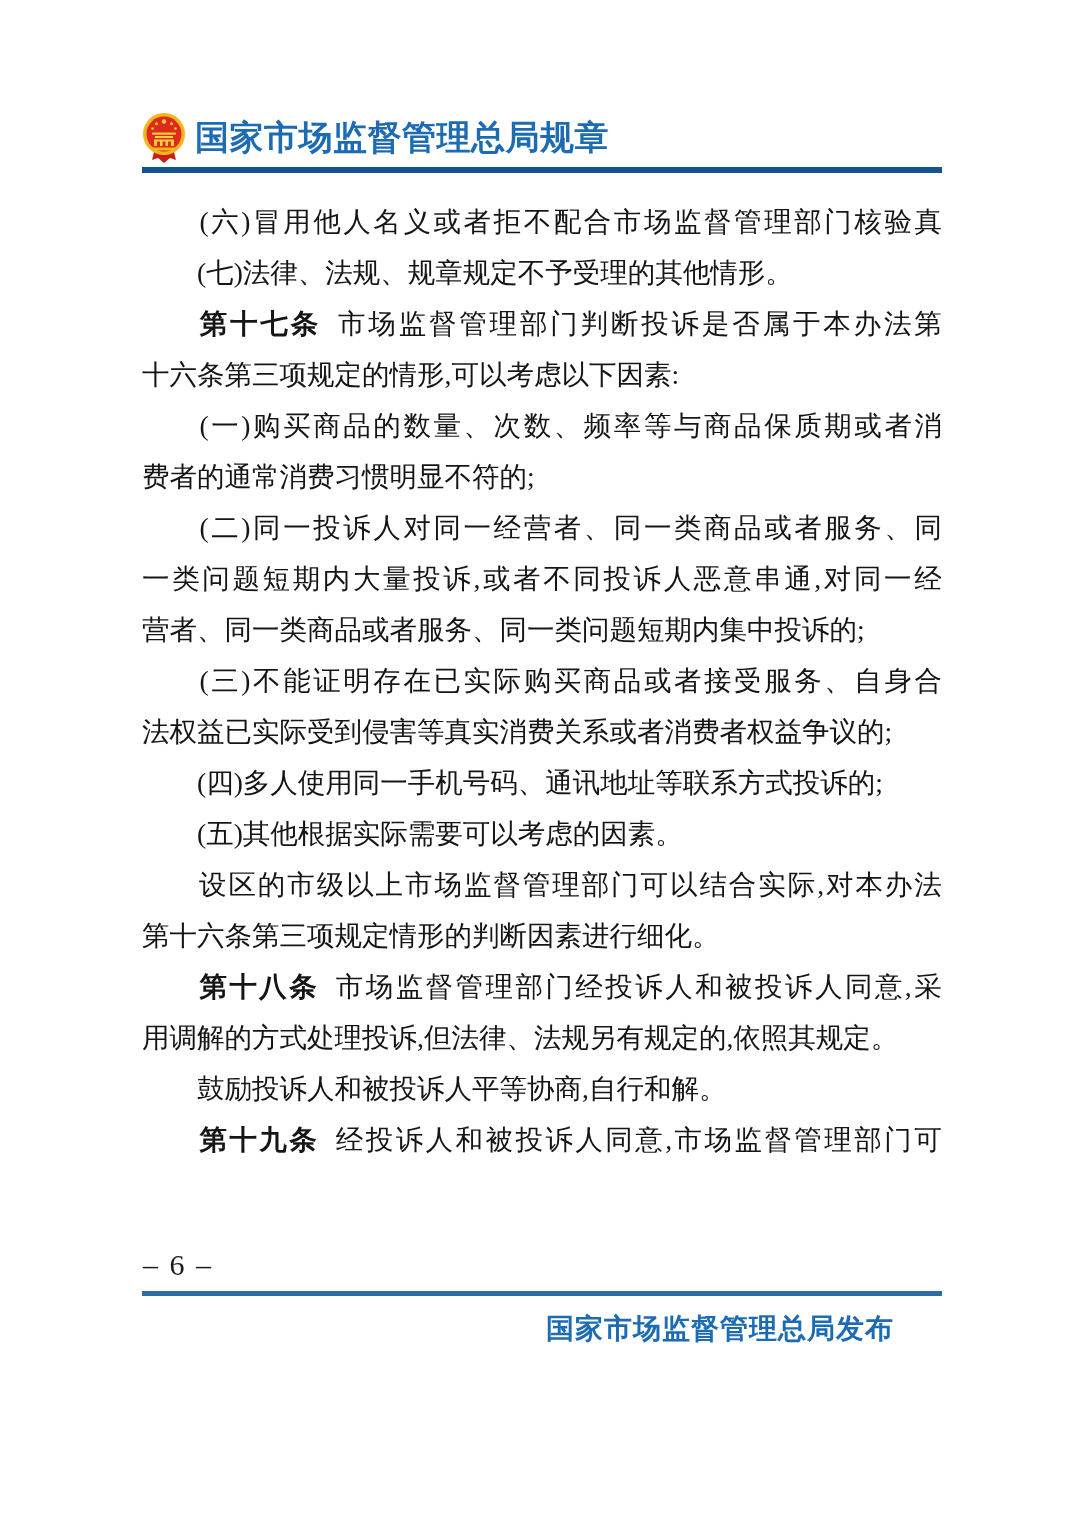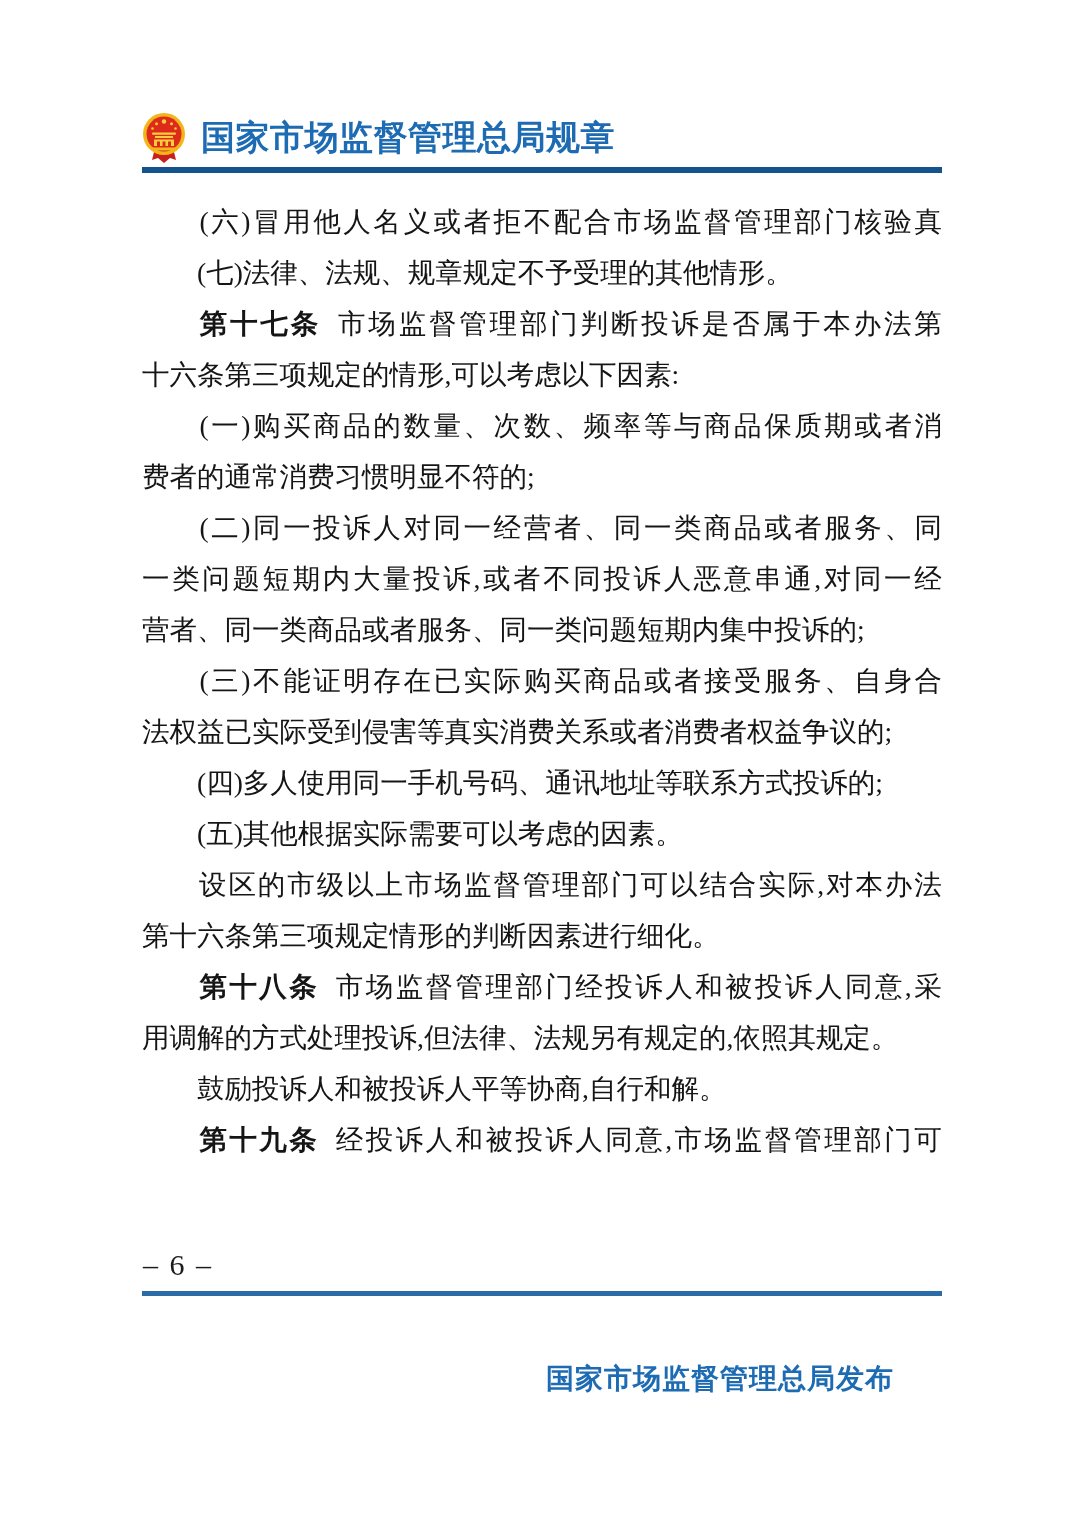--- a/index.html
+++ b/index.html
@@ -15,21 +15,21 @@
     background:var(--page-bg);
     font-family:"Liberation Serif","DejaVu Serif",serif;
     position:relative;
     overflow:hidden;
   }
   .page{position:absolute;inset:0;}
 
   
   .header-row{
     position:absolute;left:142px;top:110px;width:800px;height:56px;
-    display:flex;align-items:center;gap:15px;
+    display:flex;align-items:center;gap:9px;
   }
   .emblem{width:44px;height:52px;flex:0 0 auto;display:block;}
   .header-title{
     font-size:34px;font-weight:bold;color:var(--title-blue);
     letter-spacing:0.5px;white-space:nowrap;
   }
   .top-rule{
     position:absolute;left:142px;top:167px;width:800px;height:6px;
     background:var(--rule-top);
   }
@@ -53,21 +53,21 @@
   
   .page-number{
     position:absolute;left:143px;top:1248px;
     font-size:30px;color:#1c1c1c;letter-spacing:2px;white-space:nowrap;
   }
   .bottom-rule{
     position:absolute;left:142px;top:1291px;width:800px;height:5px;
     background:var(--rule-bottom);
   }
   .publisher{
-    position:absolute;left:142px;top:1360px;width:800px;
+    position:absolute;left:142px;top:1310px;width:800px;
     text-align:right;padding-right:48px;
     font-size:28px;font-weight:bold;color:var(--title-blue);
     letter-spacing:1px;white-space:nowrap;
   }
 </style>
 </head>
 <body>
 
 <div class="page">
 

